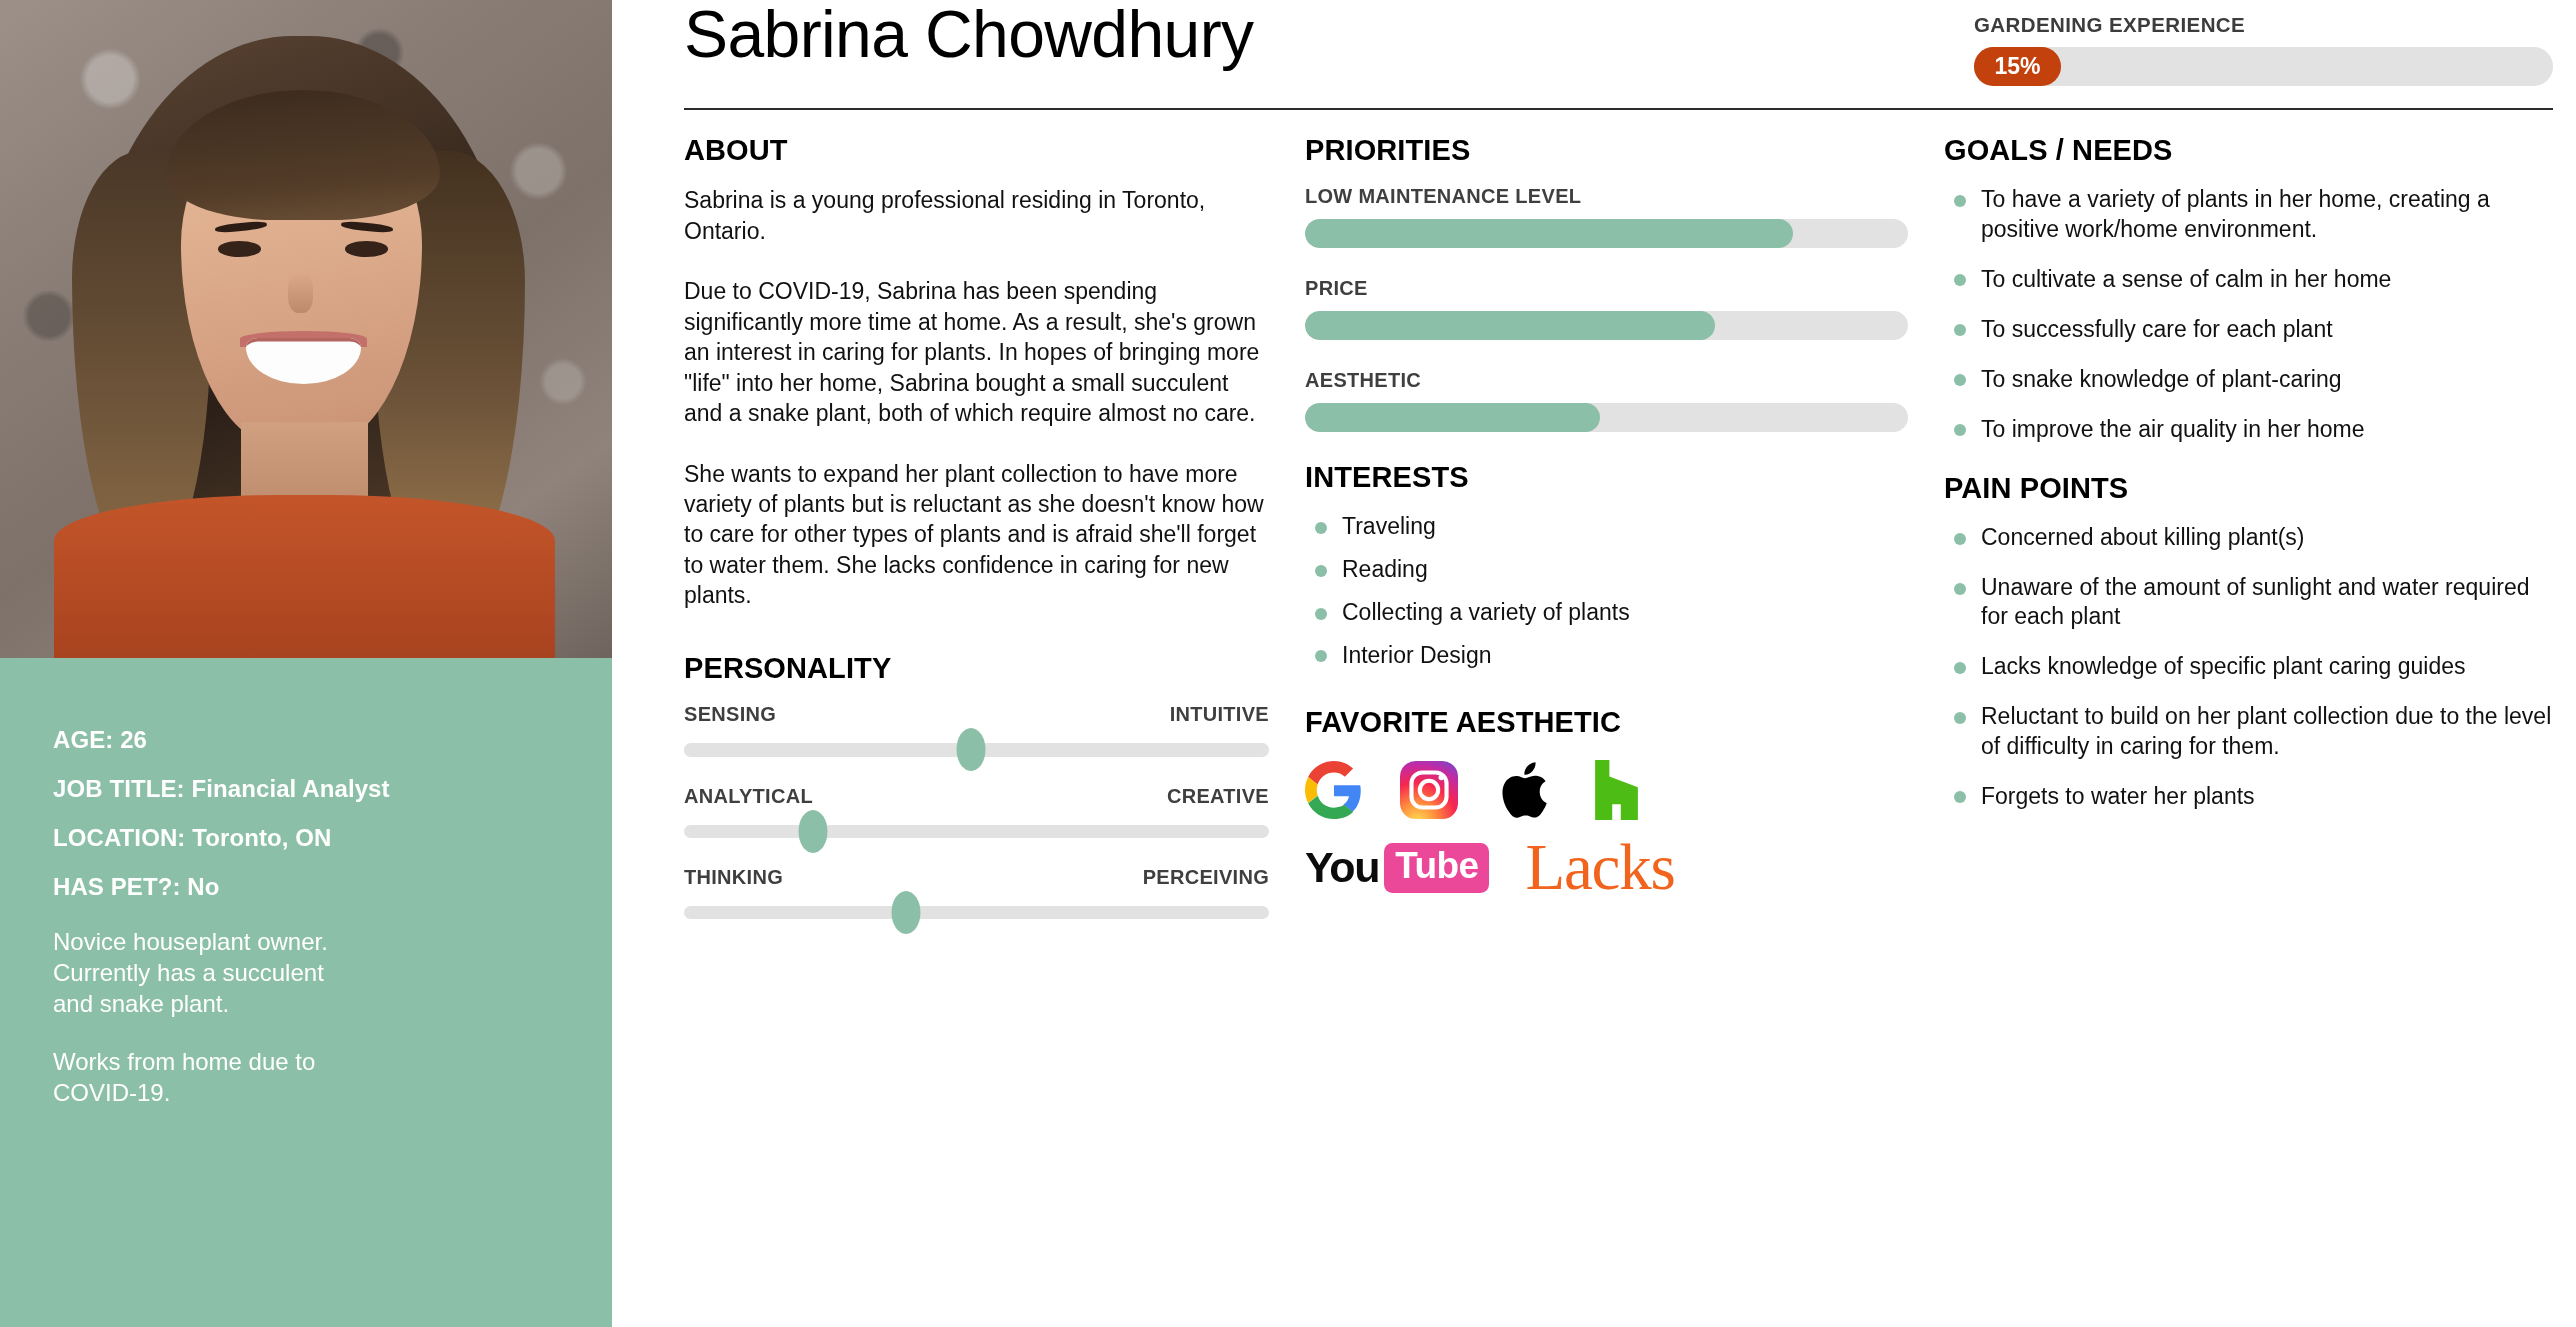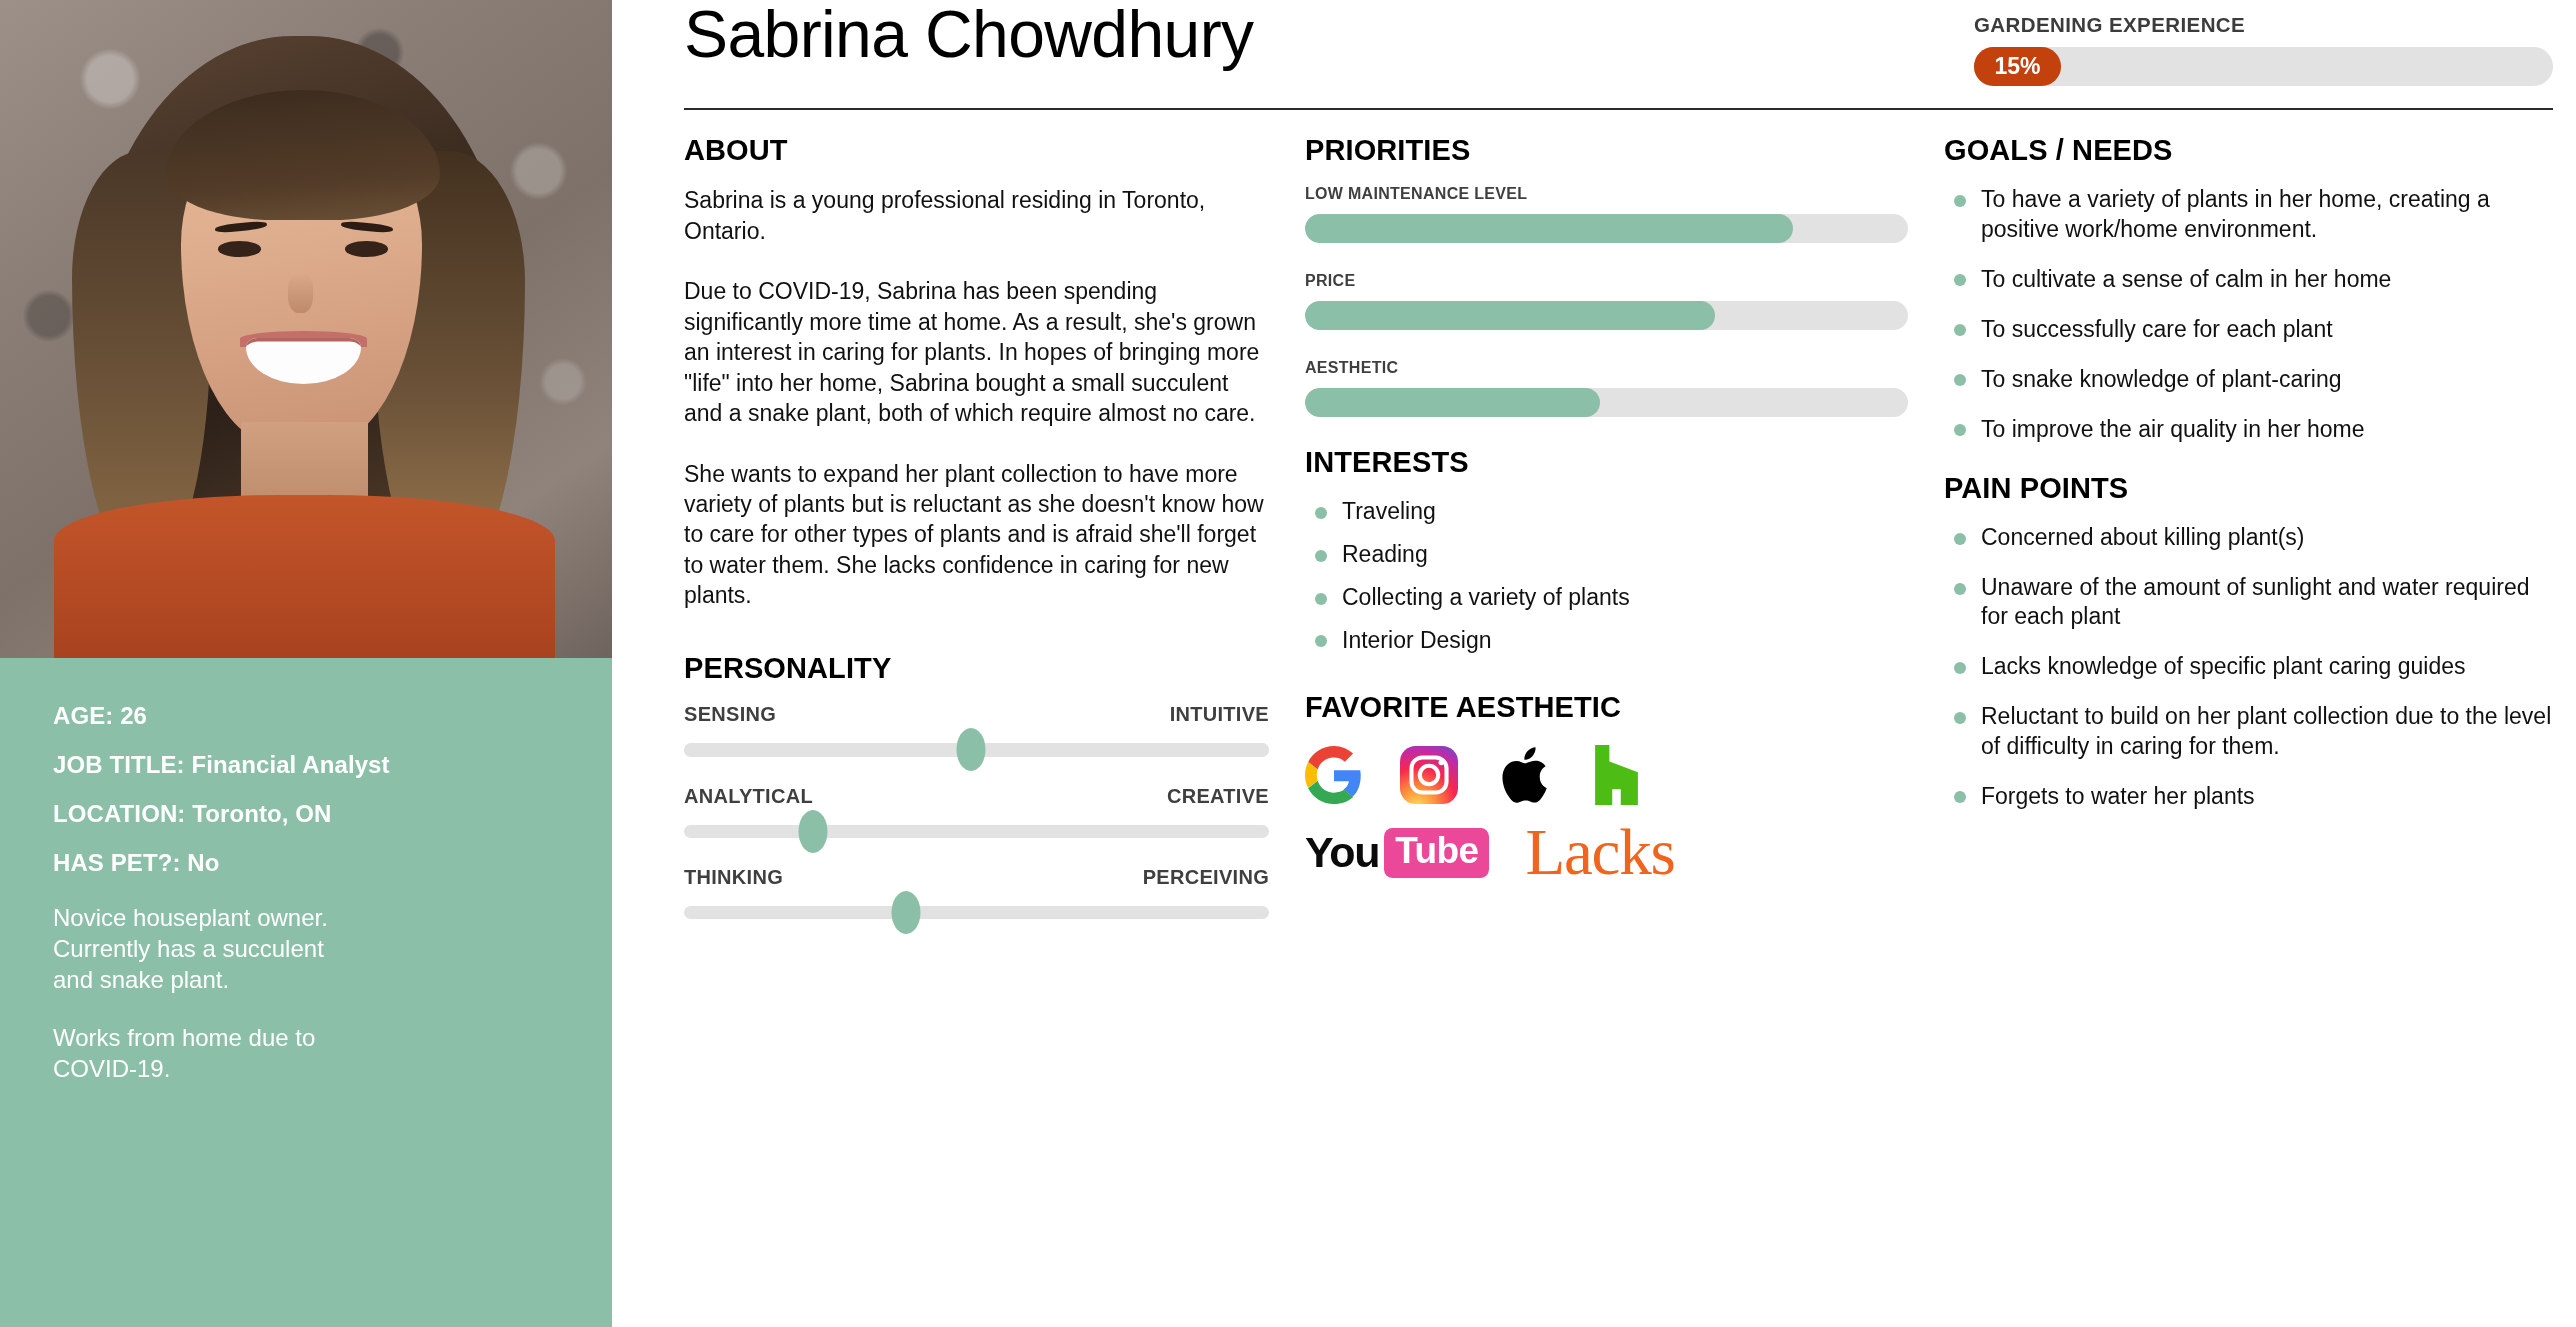--- a/index.html
+++ b/index.html
@@ -74,21 +74,21 @@
     background: linear-gradient(180deg,#c4552a 0%,#a8431f 100%);
     border-radius: 45% 45% 0 0 / 28% 28% 0 0;
   }
   .necklace { position:absolute; left:261px; top:496px; width:90px; height:66px;
     border:3px solid #ddd3c0; border-top:none; border-radius: 0 0 50% 50%; }
 
   .bio-panel {
     width: 612px; height: 670px; background: #8cbfa7; color:#fff;
     padding: 46px 53px 0 53px;
   }
-  .bio-line { font-size: 24px; font-weight: bold; line-height: 1.0; margin-bottom: 25px; letter-spacing: 0.1px; }
+  .bio-line { font-size: 24px; font-weight: bold; line-height: 1.0; margin-bottom: 25px; letter-spacing: 0.1px; margin-top: 24px; }
   .bio-para { font-size: 24px; line-height: 1.30; margin-top: 26.5px; white-space: pre-line; }
 
   
   .right-col { flex: 1 1 auto; position: relative; padding: 0 60px 0 72px; }
   .header-row { display:flex; align-items:flex-start; justify-content:space-between; }
   .person-name { font-size: 66px; font-weight: normal; line-height:1.05; letter-spacing:-0.6px; color:#000; }
   .exp-block { width: 579px; margin-top: 13.3px; }
   .exp-label { font-size: 20.5px; font-weight: bold; color:#3c3c3c; letter-spacing:0.4px; margin-bottom:9.7px; }
   .exp-track { width: 100%; height: 39px; background:#e2e2e2; border-radius:19.3px; position:relative; }
   .exp-fill { position:absolute; left:0; top:0; bottom:0; background:#c2410c; border-radius:19.3px;
@@ -98,21 +98,21 @@
   .hrule { height:2.4px; background:#2b2b2b; margin-top: 22px; }
 
   .cols { display:flex; margin-top: 24px; }
   .col-about { width: 621px; flex:0 0 621px; padding-right: 36px; }
   .col-mid   { width: 639px; flex:0 0 639px; padding-right: 36px; }
   .col-right { width: 609px; flex:0 0 609px; }
 
   h2.sect { font-size: 29px; font-weight: bold; color:#000; letter-spacing:0.1px; margin-bottom: 18px; }
   .body-text { font-size: 23px; line-height: 1.32; color:#111; white-space: pre-line; }
 
-  .sub-label { font-size:16px; font-weight:bold; color:#3f3f3f; letter-spacing:0.3px; margin-bottom:11px; }
+  .sub-label { font-size:20px; font-weight:bold; color:#3f3f3f; letter-spacing:0.3px; margin-bottom:11px; }
   .pri-item { margin-bottom: 29px; }
   .bar-track { width: 100%; height: 29px; background:#e2e2e2; border-radius:14.5px; position:relative; overflow:hidden; }
   .bar-fill { position:absolute; left:0; top:0; bottom:0; background:#8cbfa7; border-radius:14.5px; }
 
   ul.dots { list-style:none; }
   ul.dots li { position:relative; padding-left: 37px; margin-bottom: 13.3px; font-size:23px; line-height:1.28; color:#111; }
   ul.dots li::before { content:""; position:absolute; left:9.7px; top:9.7px; width:12px; height:12px;
                         border-radius:50%; background:#8cbfa7; }
   ul.dots.wide li { margin-bottom: 20.5px; }
 

